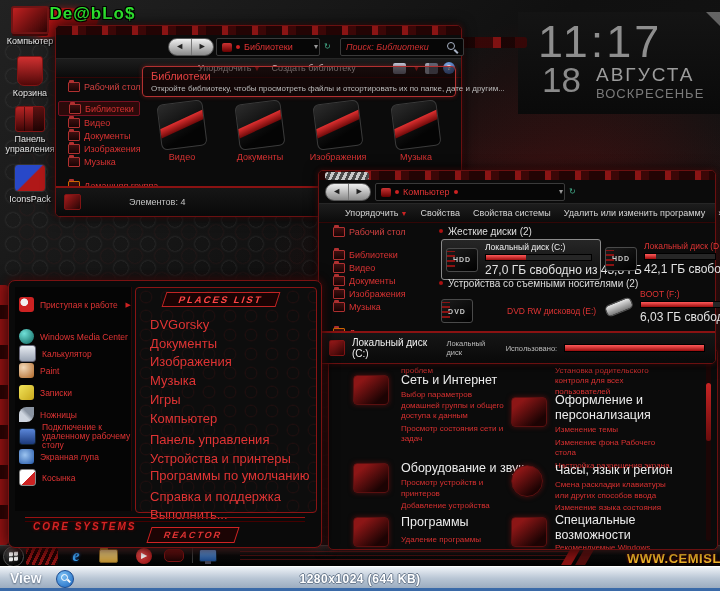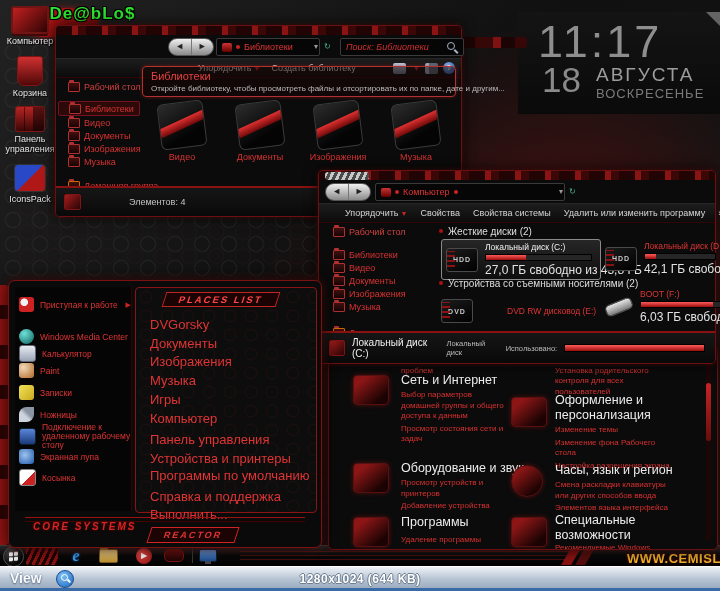--- a/index.html
+++ b/index.html
@@ -361,21 +361,21 @@
     <div class="cp-title" style="left:226px;top:44px;width:110px;">Оформление и персонализация</div>
     <div class="cp-links" style="left:226px;top:76px;width:120px;">
       <div>Изменение темы</div>
       <div>Изменение фона Рабочего стола</div>
       <div>Настройка разрешения экрана</div>
     </div>
     <div class="cp-ico round" style="left:182px;top:116px;"></div>
     <div class="cp-title" style="left:226px;top:114px;width:120px;">Часы, язык и регион</div>
     <div class="cp-links" style="left:226px;top:131px;width:120px;">
       <div>Смена раскладки клавиатуры или других способов ввода</div>
-      <div>Элементов языка интерфейса</div>
+      <div>Изменение языка состояния</div>
     </div>
     <div class="cp-ico" style="left:182px;top:168px;"></div>
     <div class="cp-title" style="left:226px;top:164px;width:110px;">Специальные возможности</div>
     <div class="cp-links" style="left:226px;top:194px;width:120px;">
       <div>Рекомендуемые Windows параметры</div>
     </div>
     <div class="cp-scroll" style="right:6px;top:8px;height:184px;">
       <div class="cp-thumb" style="top:26px;"></div>
     </div>
   </div>

